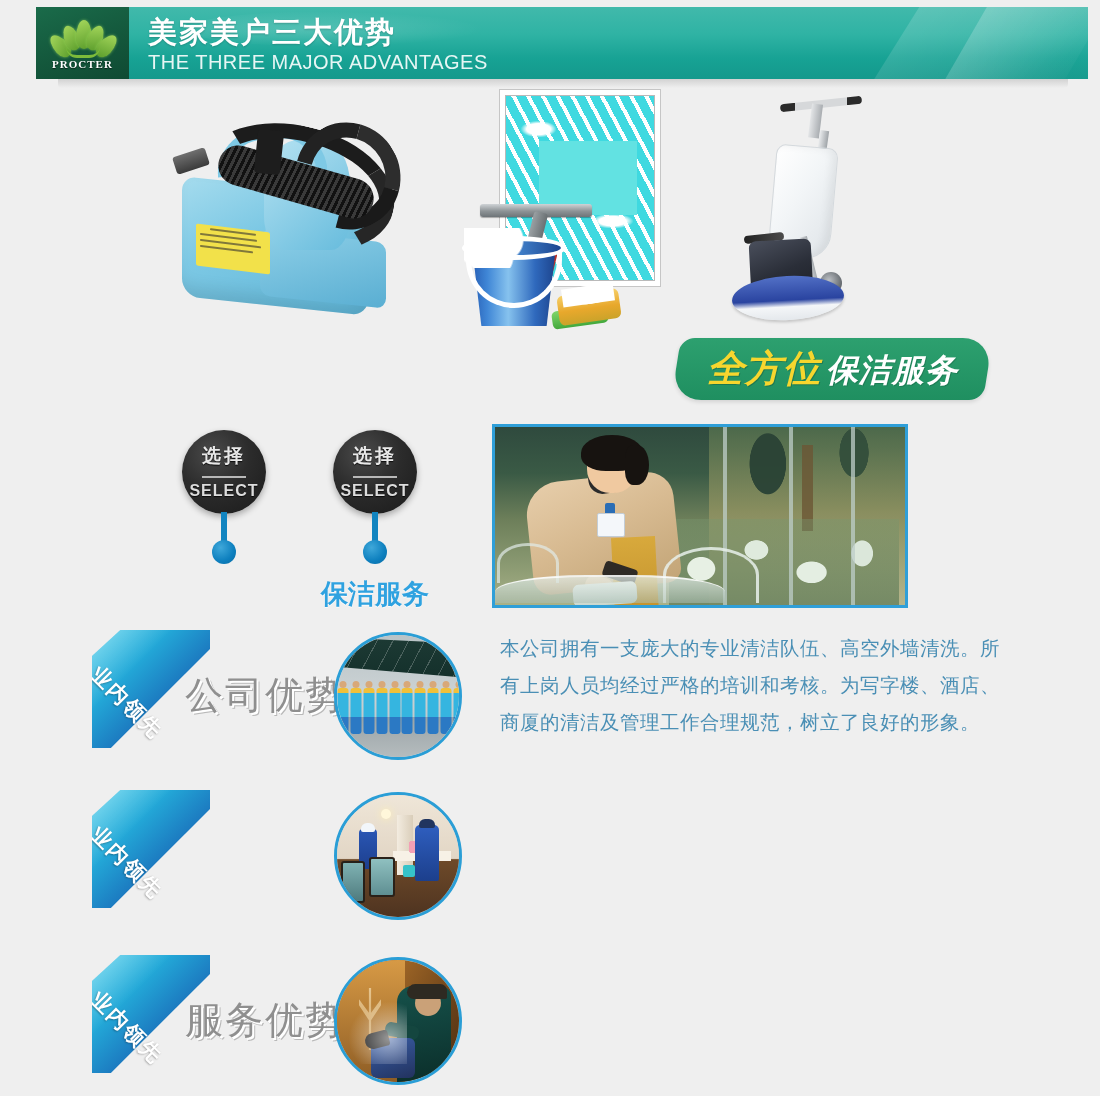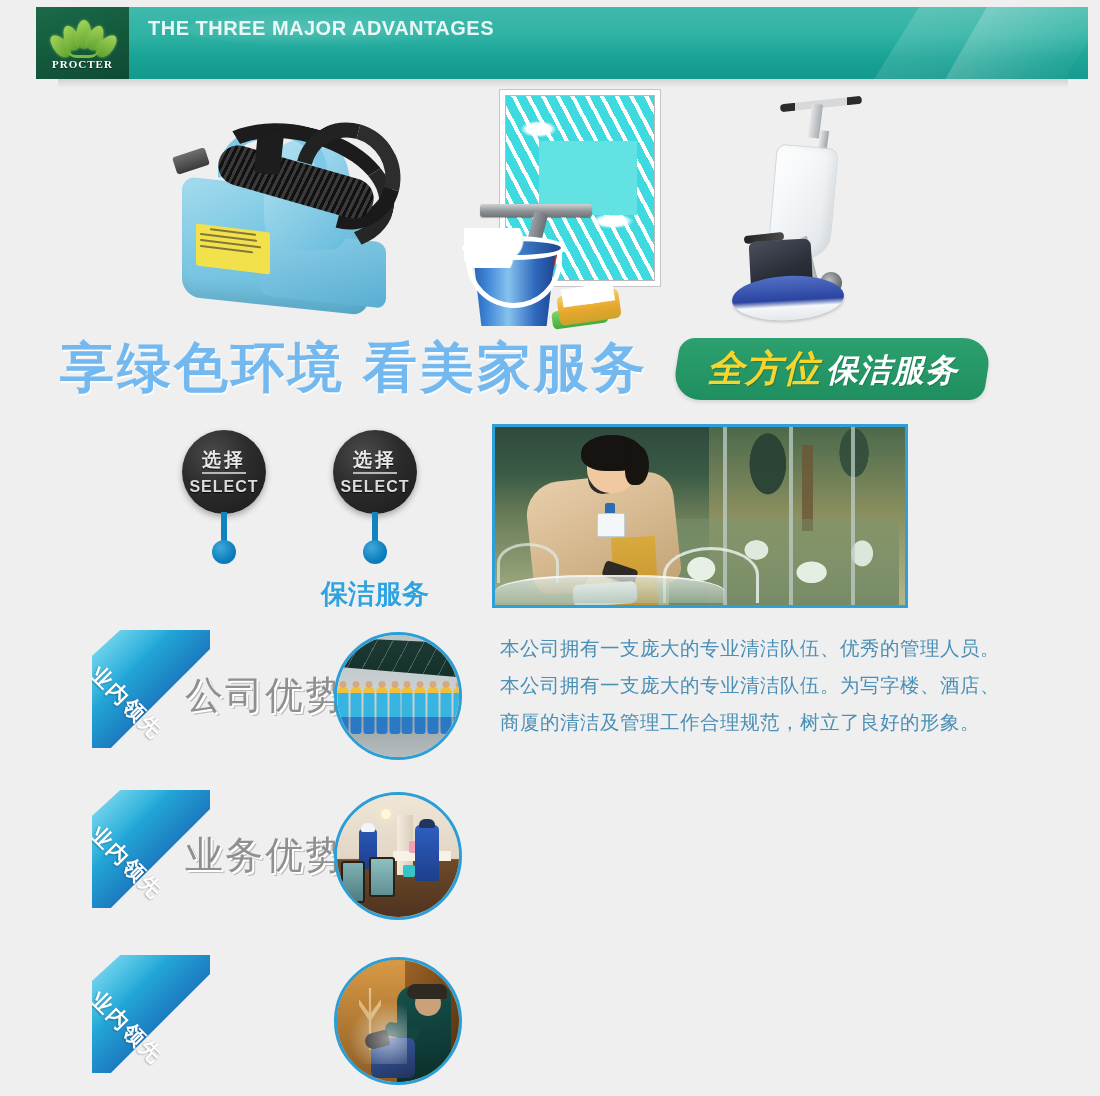--- a/index.html
+++ b/index.html
@@ -65,21 +65,21 @@
     letter-spacing: 1px; margin-top: 1px;
     text-shadow: 0 1px 1px rgba(0,0,0,.6);
   }
   .header-texts { position: absolute; left: 112px; top: 8px; }
   .header-cn {
     font-size: 29px; font-weight: bold; color: #ffffff; letter-spacing: 2px;
     line-height: 34px; text-shadow: 0 1px 2px rgba(0,0,0,.18);
   }
   .header-en {
     font-size: 20px; color: #f2fbfa; letter-spacing: 0.5px; line-height: 26px;
-    font-weight: 700; opacity: .95;
+    font-weight: 400; opacity: .95;
   }
 
   
   .products { position: absolute; left: 0; top: 86px; width: 1100px; height: 255px; }
 
   
   .sprayer { position: absolute; left: 168px; top: 14px; width: 250px; height: 230px; }
   .spr-tank {
     position: absolute; left: 14px; top: 86px; width: 186px; height: 120px;
     background: linear-gradient(150deg,#a6dcee 0%, #7cc8e4 40%, #5fb6d8 100%);
@@ -302,21 +302,21 @@
   .pin-circle {
     position: absolute; left: 0; top: 0; width: 84px; height: 84px;
     border-radius: 50%;
     background: radial-gradient(circle at 36% 28%, #4a4a4a 0%, #2c2c2c 45%, #1a1a1a 100%);
     box-shadow: 0 3px 6px rgba(0,0,0,.3);
     display: flex; flex-direction: column; align-items: center; justify-content: center;
   }
   .pin-cn {
     font-size: 19px; font-weight: bold; color: #e8e8e8; letter-spacing: 3px;
     line-height: 22px; text-shadow: 0 1px 1px rgba(0,0,0,.8);
-    border-bottom: 2px solid #b8b8b8; padding-bottom: 1px;
+    border-bottom: 2px solid #b8b8b8; padding-bottom: 9px;
   }
   .pin-en {
     font-size: 16px; font-weight: bold; color: #dcdcdc; letter-spacing: 1px;
     line-height: 19px; margin-top: 3px; font-family: Liberation Sans, sans-serif;
     text-shadow: 0 1px 1px rgba(0,0,0,.8);
   }
   .pin-stem {
     position: absolute; left: 39px; top: 82px; width: 6px; height: 34px;
     background: #1184c0;
   }
@@ -543,20 +543,21 @@
             <div class="leaf l2"></div>
             <div class="leaf l3"></div>
           <div class="leaf l4"></div>
             <div class="leaf l5"></div>
           <div class="leaf-stem"></div>
         </div>
         <div class="logo-name">PROCTER</div>
       </div>
 
       <div class="header-texts">
+        <div class="header-cn">美家美户三大优势</div>
         <div class="header-en">THE THREE MAJOR ADVANTAGES</div>
       </div>
     </div>
   </div>
 
   <div class="products">
 
     <div class="sprayer">
       <div class="spr-tank"></div>
       <div class="spr-base"></div>
@@ -600,21 +601,20 @@
       <div class="pol-shaft"></div>
       <div class="pol-tank"></div>
       <div class="pol-leg"></div>
       <div class="pol-grip"></div>
       <div class="pol-motor"></div>
       <div class="pol-wheel"></div>
       <div class="pol-pad"></div>
     </div>
   </div>
 
-  <div class="headline">享绿色环境 看美家服务</div>
 
   <div class="badge-green">
     <div class="badge-inner">
       <span class="badge-y">全方位</span>
       <span class="badge-w">保洁服务</span>
     </div>
   </div>
 
   <div class="pin-group" style="left:182px; top:430px; width:84px; height:180px;">
     <div class="pin-circle">
@@ -679,30 +679,29 @@
           <div class="t1-p"></div>
         <div class="t1-p"></div>
           <div class="t1-p"></div>
           <div class="t1-p"></div>
         <div class="t1-p"></div>
           <div class="t1-p"></div>
           <div class="t1-p"></div>
         <div class="t1-p"></div>
       </div>
     </div>
-    <div class="adv-text">本公司拥有一支庞大的专业清洁队伍、优秀的管理人员。本公司拥有一支庞大的专业清洁队伍。为写字楼、酒店、商厦的清洁及管理工作合理规范，树立了良好的形象。</div>
+    <div class="adv-text">本公司拥有一支庞大的专业清洁队伍、高空外墙清洗。所有上岗人员均经过严格的培训和考核。为写字楼、酒店、商厦的清洁及管理工作合理规范，树立了良好的形象。</div>
   </div>
 
   <div class="adv-row" style="top:790px;">
     <div class="ribbon">
       <div class="ribbon-tri"></div>
       <div class="ribbon-shine"></div>
       <div class="ribbon-text">业内领先</div>
     </div>
-    <div class="adv-title">业务优势</div>
     <div class="adv-thumb">
       <div class="t2-wall"></div>
       <div class="t2-light"></div>
       <div class="t2-col"></div>
       <div class="t2-table"></div>
       <div class="t2-flower"></div>
       <div class="t2-w1"></div>
         <div class="t2-w1h"></div>
       <div class="t2-w2"></div>
         <div class="t2-w2h"></div>
@@ -711,20 +710,21 @@
       <div class="t2-chair2"></div>
     </div>
   </div>
 
   <div class="adv-row" style="top:955px;">
     <div class="ribbon">
       <div class="ribbon-tri"></div>
       <div class="ribbon-shine"></div>
       <div class="ribbon-text">业内领先</div>
     </div>
+    <div class="adv-title">服务优势</div>
     <div class="adv-thumb">
       <div class="t3-bg"></div>
       <div class="t3-wall"></div>
       <div class="t3-rack"></div>
       <div class="t3-person"></div>
       <div class="t3-head"></div>
       <div class="t3-cap"></div>
       <div class="t3-arm"></div>
       <div class="t3-mach"></div>
       <div class="t3-nozz"></div>

